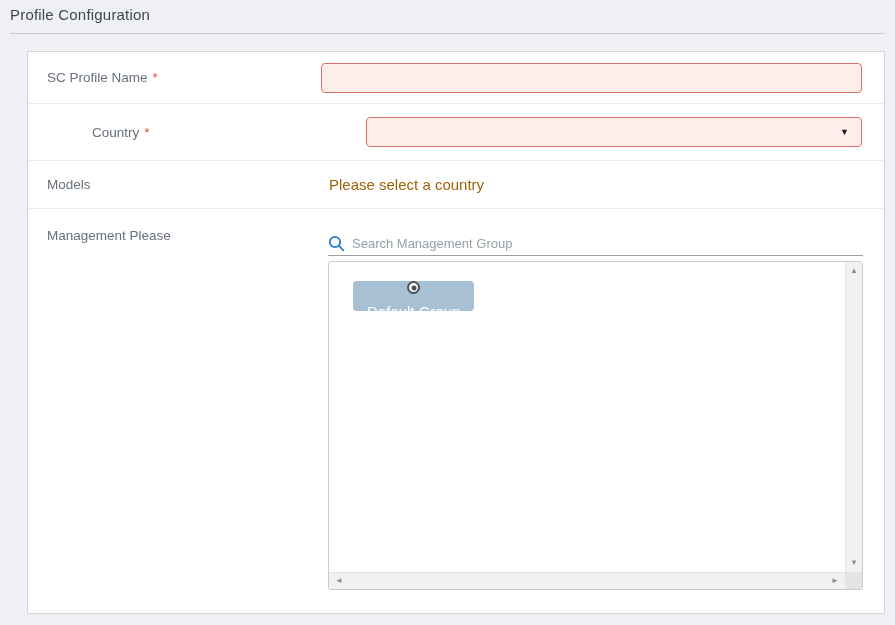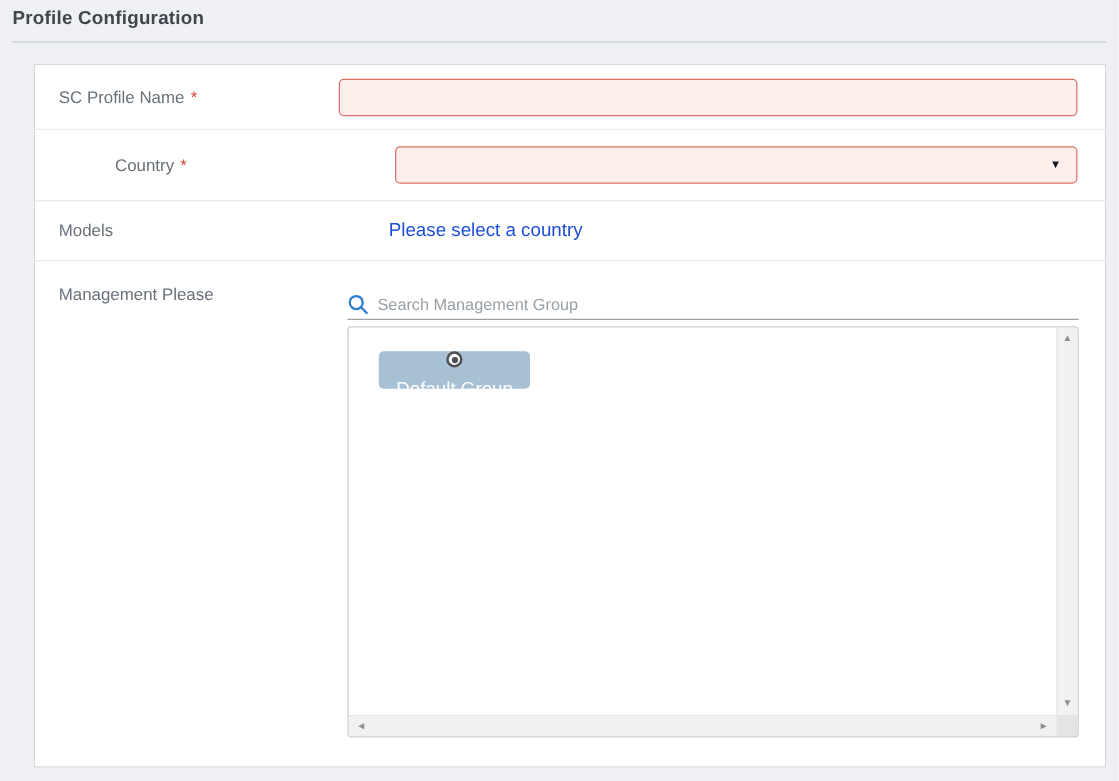--- a/index.html
+++ b/index.html
@@ -5,39 +5,39 @@
   * { margin:0; padding:0; box-sizing:border-box; }
   html,body { width:895px; height:625px; }
   body {
     position:relative;
     background:#eef0f4;
     font-family:"Liberation Sans","DejaVu Sans",sans-serif;
     overflow:hidden;
   }
   .page-title {
     position:absolute; left:10px; top:6px;
-    font-size:15px; font-weight:700; color:#41464d;
+    font-size:15px; font-weight:400; color:#41464d;
     letter-spacing:.2px;
   }
   .title-divider {
     position:absolute; left:10px; top:33px;
     width:875px; height:1px; background:#c9cdd2;
   }
   .panel {
     position:absolute; left:27px; top:51px;
     width:858px; height:563px;
     background:#ffffff; border:1px solid #d5d8db;
   }
   .row { display:flex; align-items:center; border-bottom:1px solid #e9ebed; }
   .row-profile { height:52px; }
   .row-country { height:57px;padding-left:45px; }
   .row-models  { height:48px; }
   .row-mg      { height:404px; border-bottom:none; align-items:flex-start; }
   .label-col {
-    width:243px; flex-shrink:0; padding-left:19px;
+    width:293px; flex-shrink:0; padding-left:19px;
     font-size:13.5px; color:#68707a;
   }
   .row-mg .label-col { padding-top:19px; }
   .req-marker { color:#e0483f; margin-left:5px; font-size:13.5px; }
   .field-col { flex:1; margin-right:22px; }
   .invalid-input {
     width:100%; height:30px;
     background:#fdeeec; border:1px solid #dc7065; border-radius:4px;
     outline:none; padding:0 10px;
     font-family:"Liberation Sans","DejaVu Sans",sans-serif;
@@ -45,21 +45,21 @@
   }
   .select-box {
     position:relative; width:100%; height:30px;
     background:#fdeeec; border:1px solid #dc7065; border-radius:4px;
     cursor:default;
   }
   .select-caret {
     position:absolute; right:12px; top:50%; transform:translateY(-50%);
     font-size:9px; color:#15181b; line-height:1;
   }
-  .models-value { font-size:15px; color:#1d4ed8; padding-left:8px;margin-left:32px; }
+  .models-value { font-size:15px; color:#a16207; padding-left:8px; }
   .mg-content { flex:1; margin-right:21px; padding-top:24px; padding-left:7px; }
   .search-bar {
     display:flex; align-items:center; gap:7px;
     height:23px; border-bottom:1px solid #9aa0a5; padding-bottom:2px;
   }
   .search-icon { flex-shrink:0; display:block; }
   .search-input {
     flex:1; border:none; background:transparent; outline:none;
     font-family:"Liberation Sans","DejaVu Sans",sans-serif;
     font-size:13px; color:#be185d;

